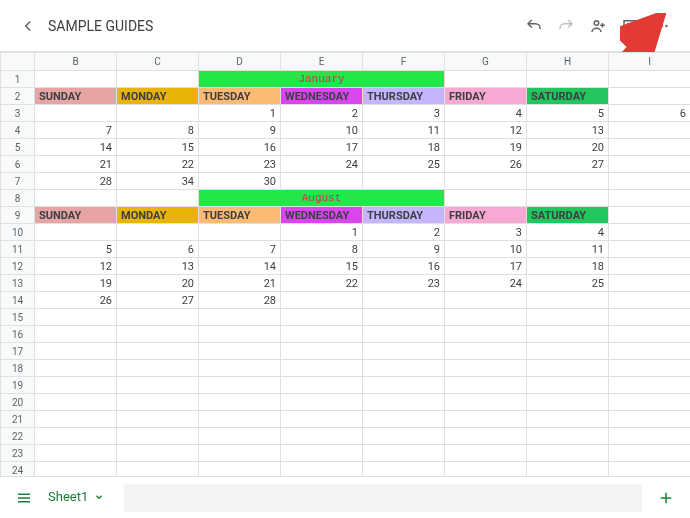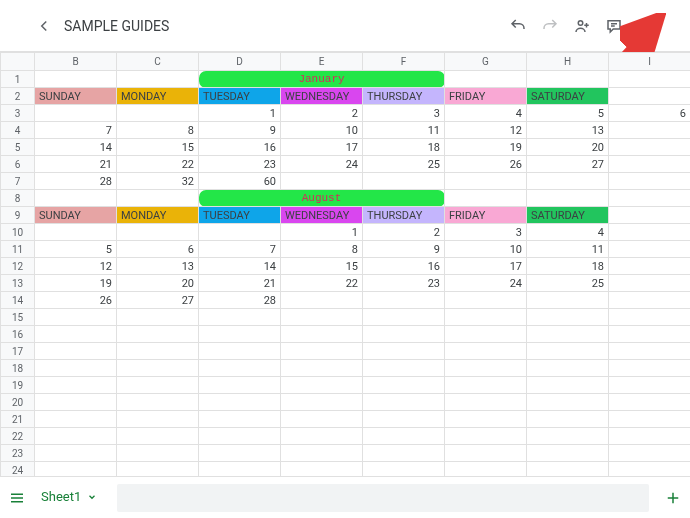--- a/index.html
+++ b/index.html
@@ -11,21 +11,21 @@
     width: 690px;
     height: 518px;
     overflow: hidden;
     position: relative;
   }
   
   .header {
     height: 52px;
     display: flex;
     align-items: center;
-    padding: 0 28px;
+    padding: 0 12px;
     border-bottom: 1px solid #e0e0e0;
     background: #fff;
   }
   .header .icon-btn {
     width: 32px;
     height: 32px;
     display: flex;
     align-items: center;
     justify-content: center;
     color: #5f6368;
@@ -65,43 +65,43 @@
     color: #5f6368;
     font-weight: 400;
     text-align: center;
     font-size: 10px;
   }
   th.col-head { height: 18px; }
   th.row-head { width: 34px; text-align: center; }
   .corner { width: 34px; background: #f8f9fa; }
   td { padding: 0 4px; }
   td.num { text-align: right; }
-  td.day-head { font-weight: 400; padding-left: 4px; text-align: left; margin-top: 24px; }
+  td.day-head { font-weight: 700; padding-left: 4px; text-align: left; margin-top: 24px; }
   td.month { text-align: center; font-family: "Courier New", monospace; color: #d12f5a; }
   
   .c-sun { background: #e6a4a4; }
   .c-mon { background: #eab308; }
-  .c-tue { background: #0ea5e9; }
+  .c-tue { background: #fdba74; }
   .c-wed { background: #d946ef; }
   .c-thu { background: #c4b5fd; }
   .c-fri { background: #f9a8d4; }
   .c-sat { background: #22c55e; }
-  .c-month { background: #23e648; border-radius: 7px; }
+  .c-month { background: #23e648; }
   
   .footer {
     position: absolute;
     bottom: 0;
     left: 0;
     right: 0;
     height: 42px;
     display: flex;
     align-items: center;
     border-top: 1px solid #e0e0e0;
     background: #fff;
-    padding: 0 3px;
+    padding: 0 10px;
   }
   .footer .menu-btn {
     width: 28px;
     height: 28px;
     display: flex;
     align-items: center;
     justify-content: center;
     color: #188038;
     cursor: pointer;
   }
@@ -281,22 +281,22 @@
     <td class="num">23</td>
     <td class="num">24</td>
     <td class="num">25</td>
     <td class="num">26</td>
     <td class="num">27</td>
     <td class="num"></td>
   </tr>
   <tr>
           <th class="row-head">7</th>
     <td class="num">28</td>
-    <td class="num">32</td>
-    <td class="num">60</td>
+    <td class="num">34</td>
+    <td class="num">30</td>
     <td class="num"></td>
     <td class="num"></td>
     <td class="num"></td>
     <td class="num"></td>
     <td class="num"></td>
   </tr>
 
   <tr>
     <th class="row-head">8</th>
     <td></td>

